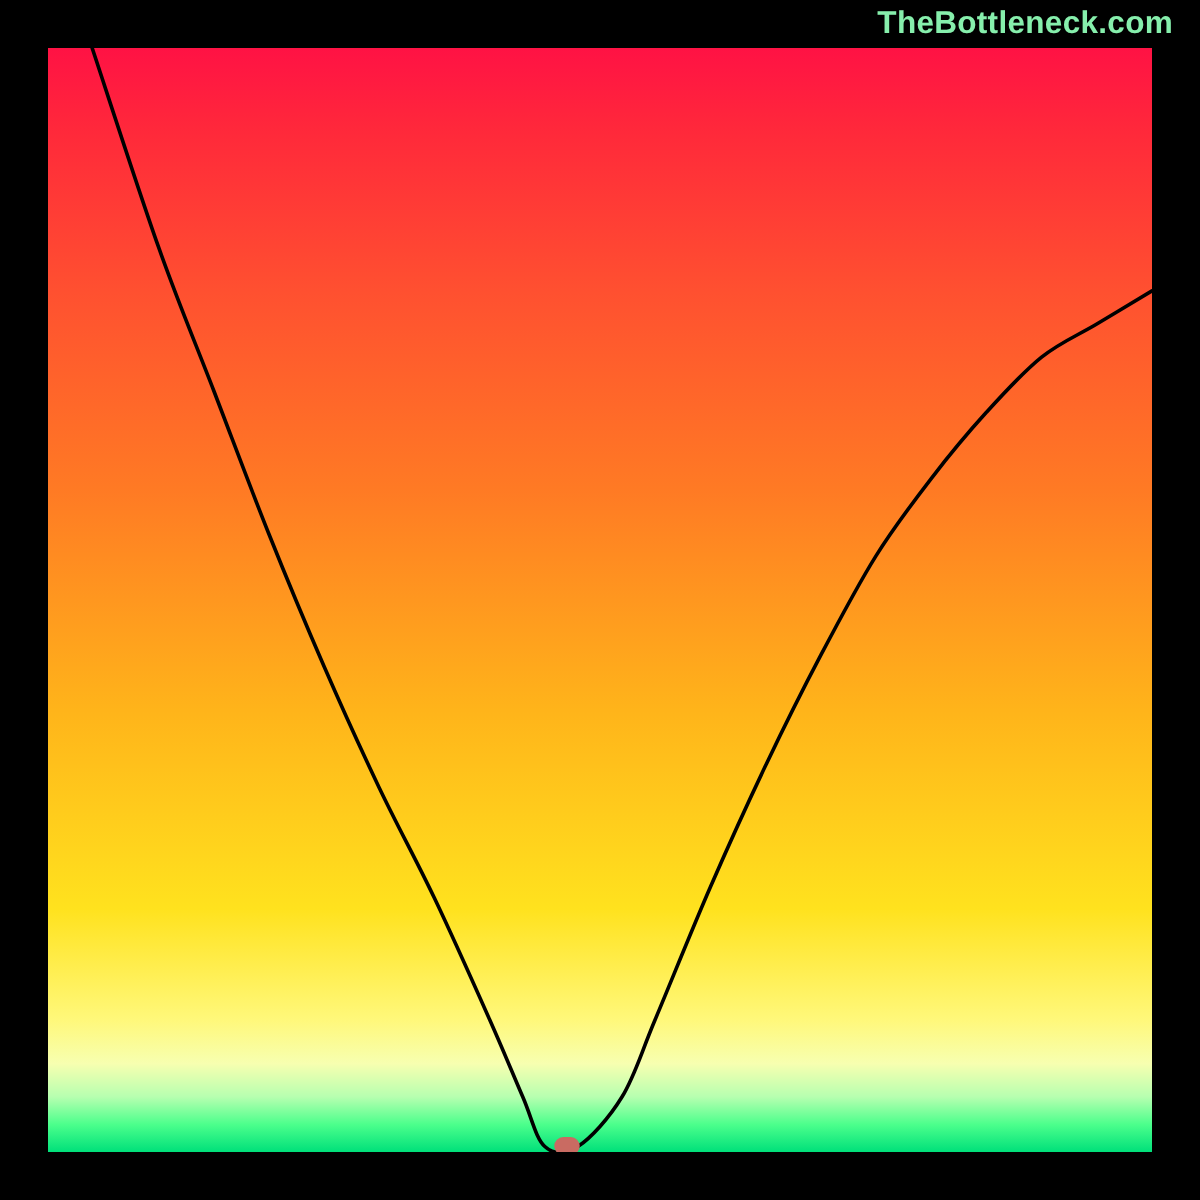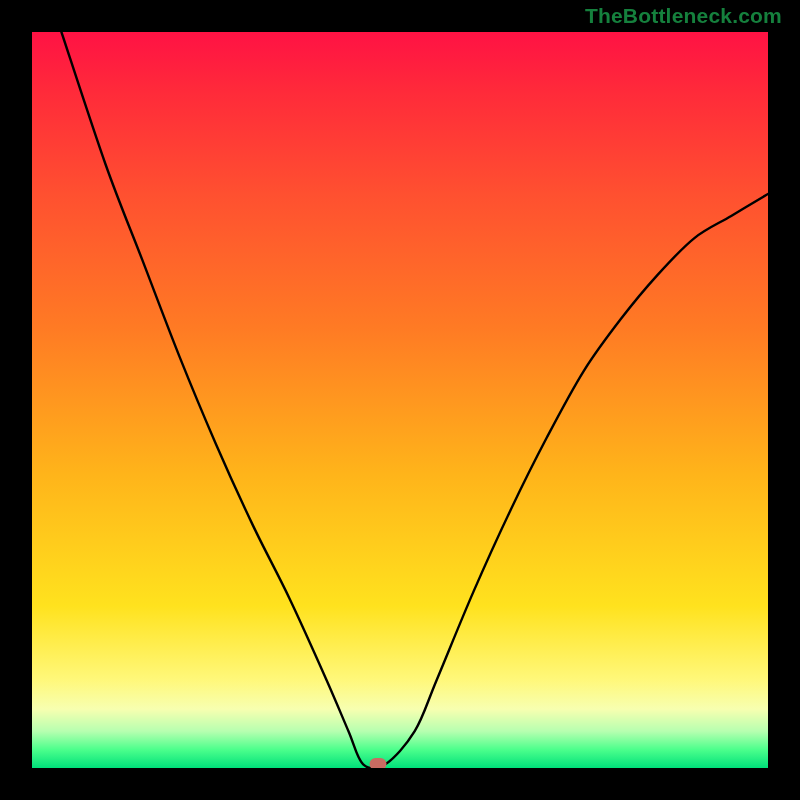--- a/index.html
+++ b/index.html
@@ -56,21 +56,21 @@
     background: #c96b62;
     transform: translate(-50%, -50%);
   }
   .watermark {
     position: absolute;
     top: 4px;
     right: 18px;
     font-family: Arial, Helvetica, sans-serif;
     font-size: 21px;
     font-weight: 600;
-    color: #15803d;
+    color: #86efac;
     letter-spacing: 0.2px;
   }
 </style>
 </head>
 <body>
 
 <div class="frame">
   <div class="watermark">TheBottleneck.com</div>
 
   <div class="plot-area">

